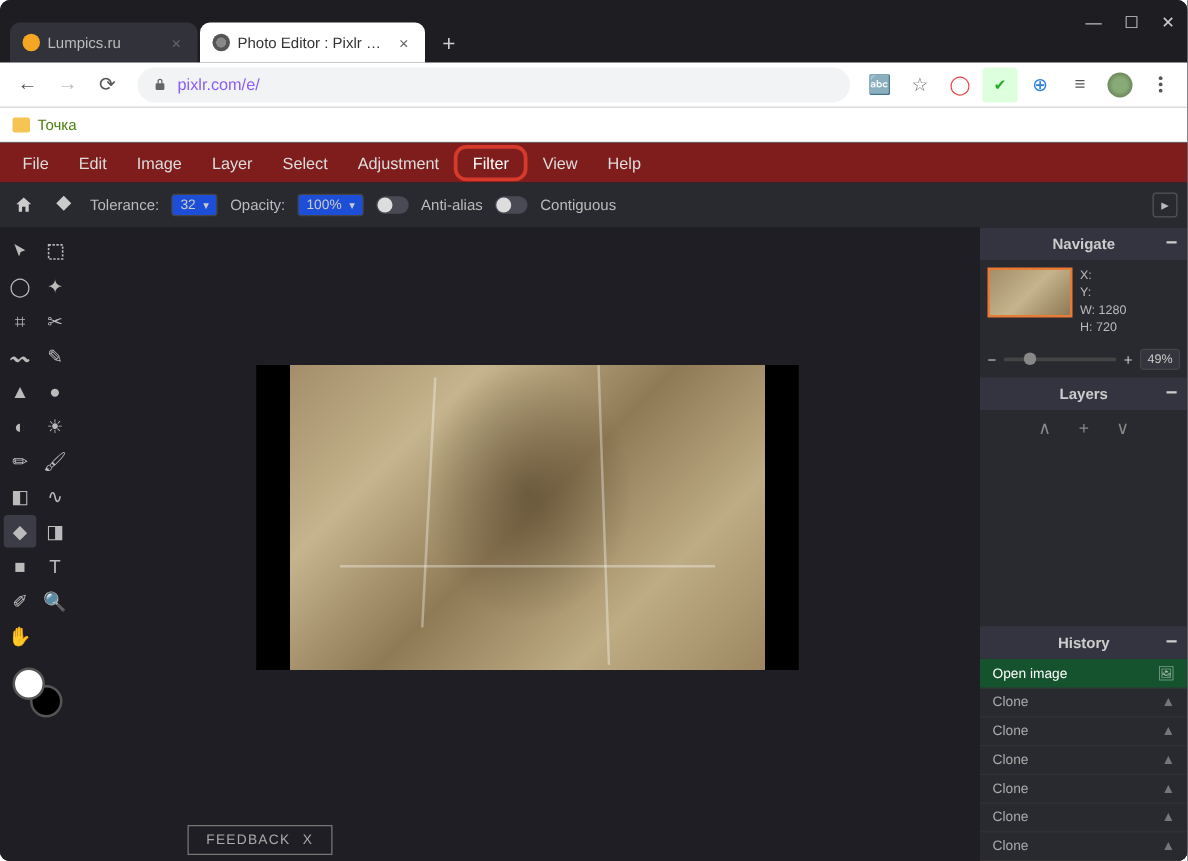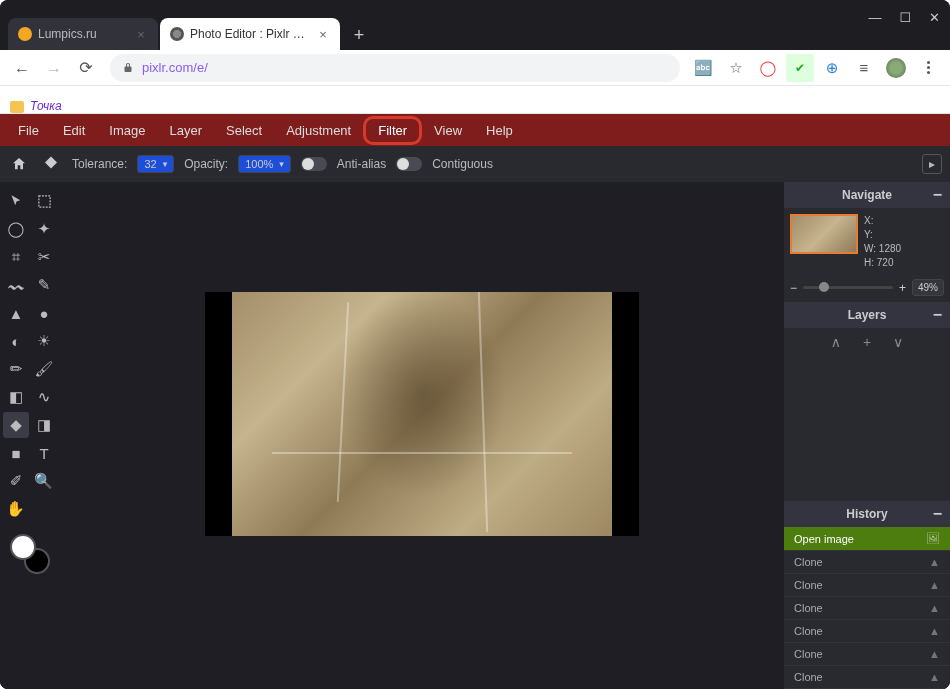--- a/index.html
+++ b/index.html
@@ -22,21 +22,21 @@
 
 .browser-toolbar { height: 36px; background: #fff; display: flex; align-items: center; padding: 0 8px; gap: 4px; border-bottom: 1px solid #e5e5e5; }
 .nav-btn { width: 28px; height: 28px; display:flex; align-items:center; justify-content:center; color:#555; font-size:16px; cursor:pointer; border-radius:50%; }
 .addr-bar { flex:1; height:28px; background:#f1f3f4; border-radius:14px; display:flex; align-items:center; padding:0 12px; gap:8px; margin:0 6px; color:#8b5cf6; font-size:13px; }
 .addr-lock { width:12px; height:12px; }
 .tb-icon { width:28px; height:28px; display:flex; align-items:center; justify-content:center; cursor:pointer; font-size:15px; }
 .tb-dots { display:flex; flex-direction:column; gap:2px; }
 .tb-dots span{ width:3px; height:3px; background:#555; border-radius:50%; }
 
 
-.bookmarks-bar { height:28px; background:#fff; border-bottom:1px solid #e5e5e5; display:flex; align-items:flex-end; padding:0 10px; gap:6px; font-size:12px; color:#6d28d9;font-style:italic;}
+.bookmarks-bar { height:28px; background:#fff; border-bottom:1px solid #e5e5e5; display:flex; align-items:center; padding:0 10px; gap:6px; font-size:12px; color:#4d7c0f;}
 .bm-folder-icon { width:14px; height:12px; background:#f6c452; border-radius:2px; }
 
 
 .app { flex:1; display:flex; flex-direction:column; background:#1e1e24; color:#ccc; overflow:hidden; }
 .menu-bar { height:32px; background:#7f1d1d; display:flex; align-items:center; padding:4px 6px; font-size:13px; color:#ddd; }
 .menu-item { padding:5px 12px; cursor:pointer; border-radius:4px; }
 .menu-item.highlighted { border:3px solid #d63a2b; border-radius:10px; padding:4px 12px; color:#fff;}
 .option-bar { height:36px; background:#292930; display:flex; align-items:center; padding:0 8px; gap:10px; font-size:12px; color:#bbb; }
 .opt-icon { width:22px; height:22px; display:flex; align-items:center; justify-content:center; cursor:pointer; }
 .opt-select { background:#1d4ed8; border:1px solid #444; color:#ccc; padding:2px 6px; font-size:11px; border-radius:3px; display:flex; align-items:center; gap:4px;}
@@ -76,21 +76,21 @@
 .nav-zoom .pct{ background:#35353d; font-size:10px; padding:2px 5px; border-radius:3px; border:1px solid #444;}
 .layer-item{ background:#09a3d6; color:#fff; display:flex; align-items:center; padding:4px 6px; gap:6px; margin:4px;}
 .layer-thumb{ width:28px; height:18px; background:linear-gradient(135deg,#a38e69,#c5b48d); border:1px solid #333;}
 .drag-dots{ display:flex; flex-direction:column; gap:2px;}
 .drag-dots span{width:3px;height:3px;background:rgba(255,255,255,.6);border-radius:50%;}
 .layer-icons{ margin-left:auto; display:flex; gap:4px; font-size:11px;}
 .layer-actions{ display:flex; justify-content:center; gap:22px; padding:6px 0; color:#888; font-size:14px;}
 .panel-spacer{ flex:1; }
 .history-list{ max-height:170px; overflow-y:auto;}
 .history-item{ display:flex; align-items:center; justify-content:space-between; padding:5px 10px; font-size:11px; color:#aaa; border-bottom:1px solid #333;}
-.history-item.active{ background:#4d7c0f; color:#fff;}
+.history-item.active{ background:#14532d; color:#fff;}
 .hist-ic{ font-size:11px; opacity:.6;}
 
 svg{ display:block; }
 </style>
 </head>
 <body>
 
 <div class="outer-window">
   <div class="outer-titlebar"></div>
   <div class="window-controls">
@@ -251,20 +251,24 @@
       </div>
 
       <div class="canvas-area">
         <div class="image-frame">
           <div class="sepia-photo">
             <div class="scratch v1"></div>
               <div class="scratch v2"></div>
               <div class="scratch h1"></div>
           </div>
         </div>
+        <div class="feedback-box">
+          <span>FEEDBACK</span>
+          <span>X</span>
+        </div>
       </div>
 
       <div class="right-panels">
         <div class="panel-header">
           <span>Navigate</span>
           <span class="collapse">−</span>
         </div>
         <div class="nav-panel-body">
           <div class="nav-thumb"></div>
           <div class="nav-info">

